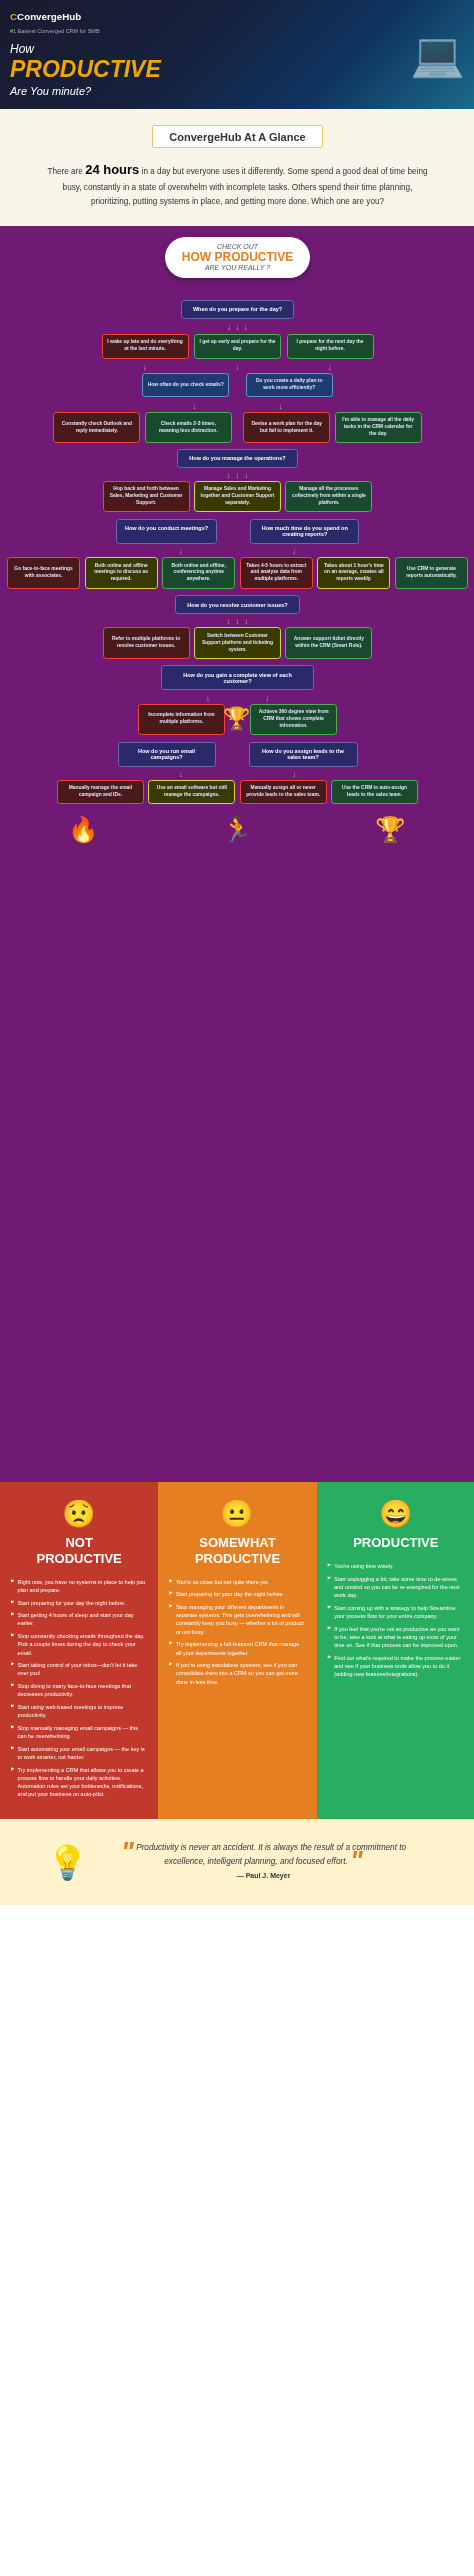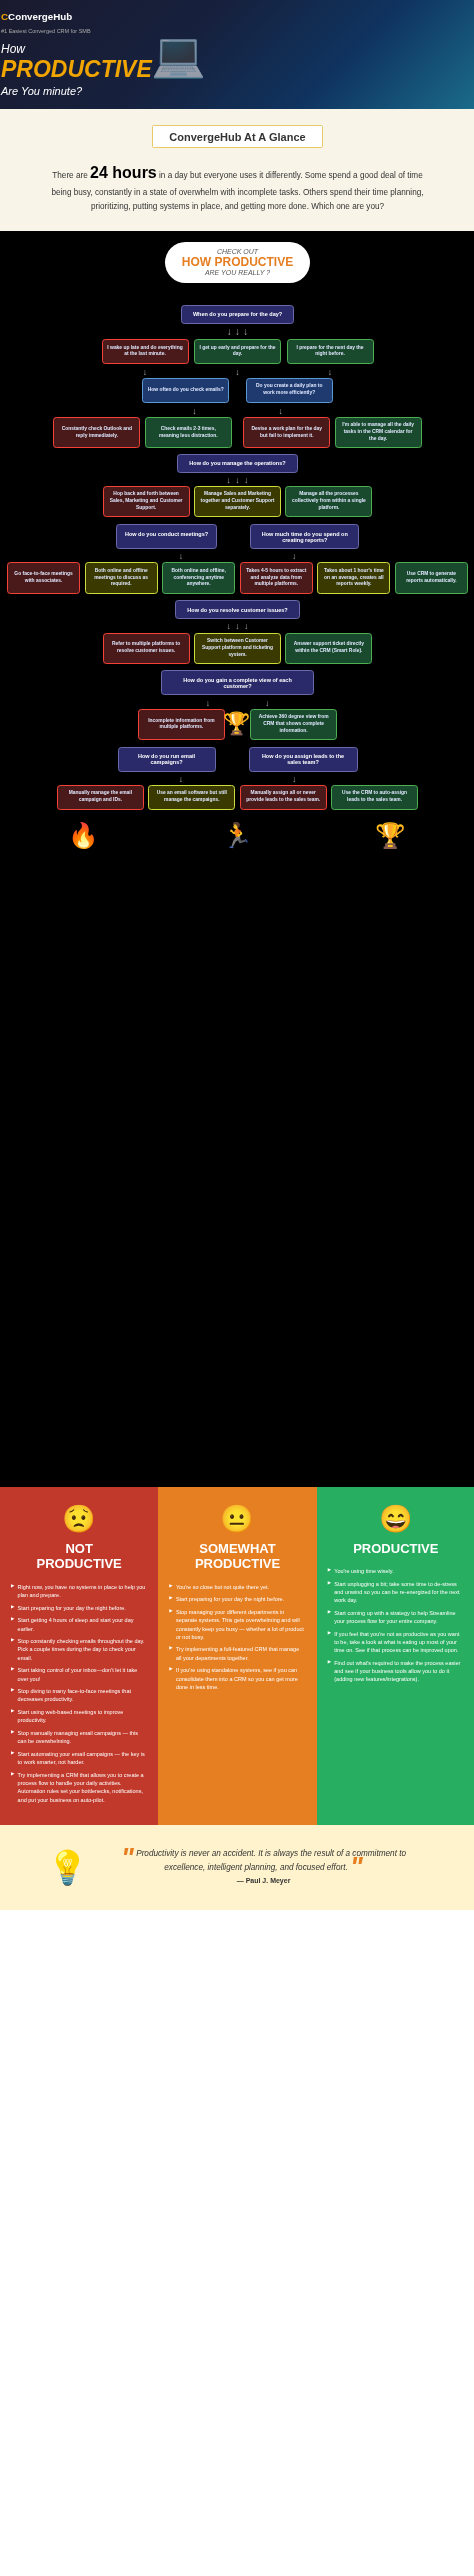--- a/index.html
+++ b/index.html
@@ -6,24 +6,24 @@
     body {
       width: 475px;
       font-family: Arial, sans-serif;
       background: #fff;
       overflow-x: hidden;
     }
 
     
     .header {
       background: linear-gradient(135deg, #1a1a2e 0%, #16213e 40%, #0f3460 70%, #1a6b8a 100%);
-      padding: 11px 1px;
+      padding: 11px 10px;
       display: flex;
       align-items: center;
-      justify-content: flex-start;
+      justify-content: space-between;
       min-height: 87px;
       position: relative;
       overflow: hidden;
     }
     .header-left {
       z-index: 2;
     }
     .header-logo {
       display: flex;
       align-items: center;
@@ -75,21 +75,21 @@
       border-radius: 1.6px;
     }
     .intro-text {
       font-size: 8.2px;
       color: #333;
       line-height: 1.7;
       max-width: 382px;
       margin: 0 auto;
     }
     .intro-text .highlight {
-      font-size: 16px;
+      font-size: 13px;
       font-weight: bold;
       color: #000;
     }
 
     .flowchart-title {
       text-align: center;
       margin-bottom: 16.4px;
     }
 
     
@@ -161,21 +161,21 @@
     .quote-text {
       font-size: 8.2px;
       font-style: italic;
       color: #333;
       line-height: 1.7;
       max-width: 328px;
     }
 
     
     .fc-main {
-      background: #000000;
+      background: #701a75;
       padding: 11px 7px;
       min-height: 1256px;
       position: relative;
     }
 
     .fc-row-nodes {
       display: flex;
       align-items: stretch;
       justify-content: center;
       gap: 3.3px;

